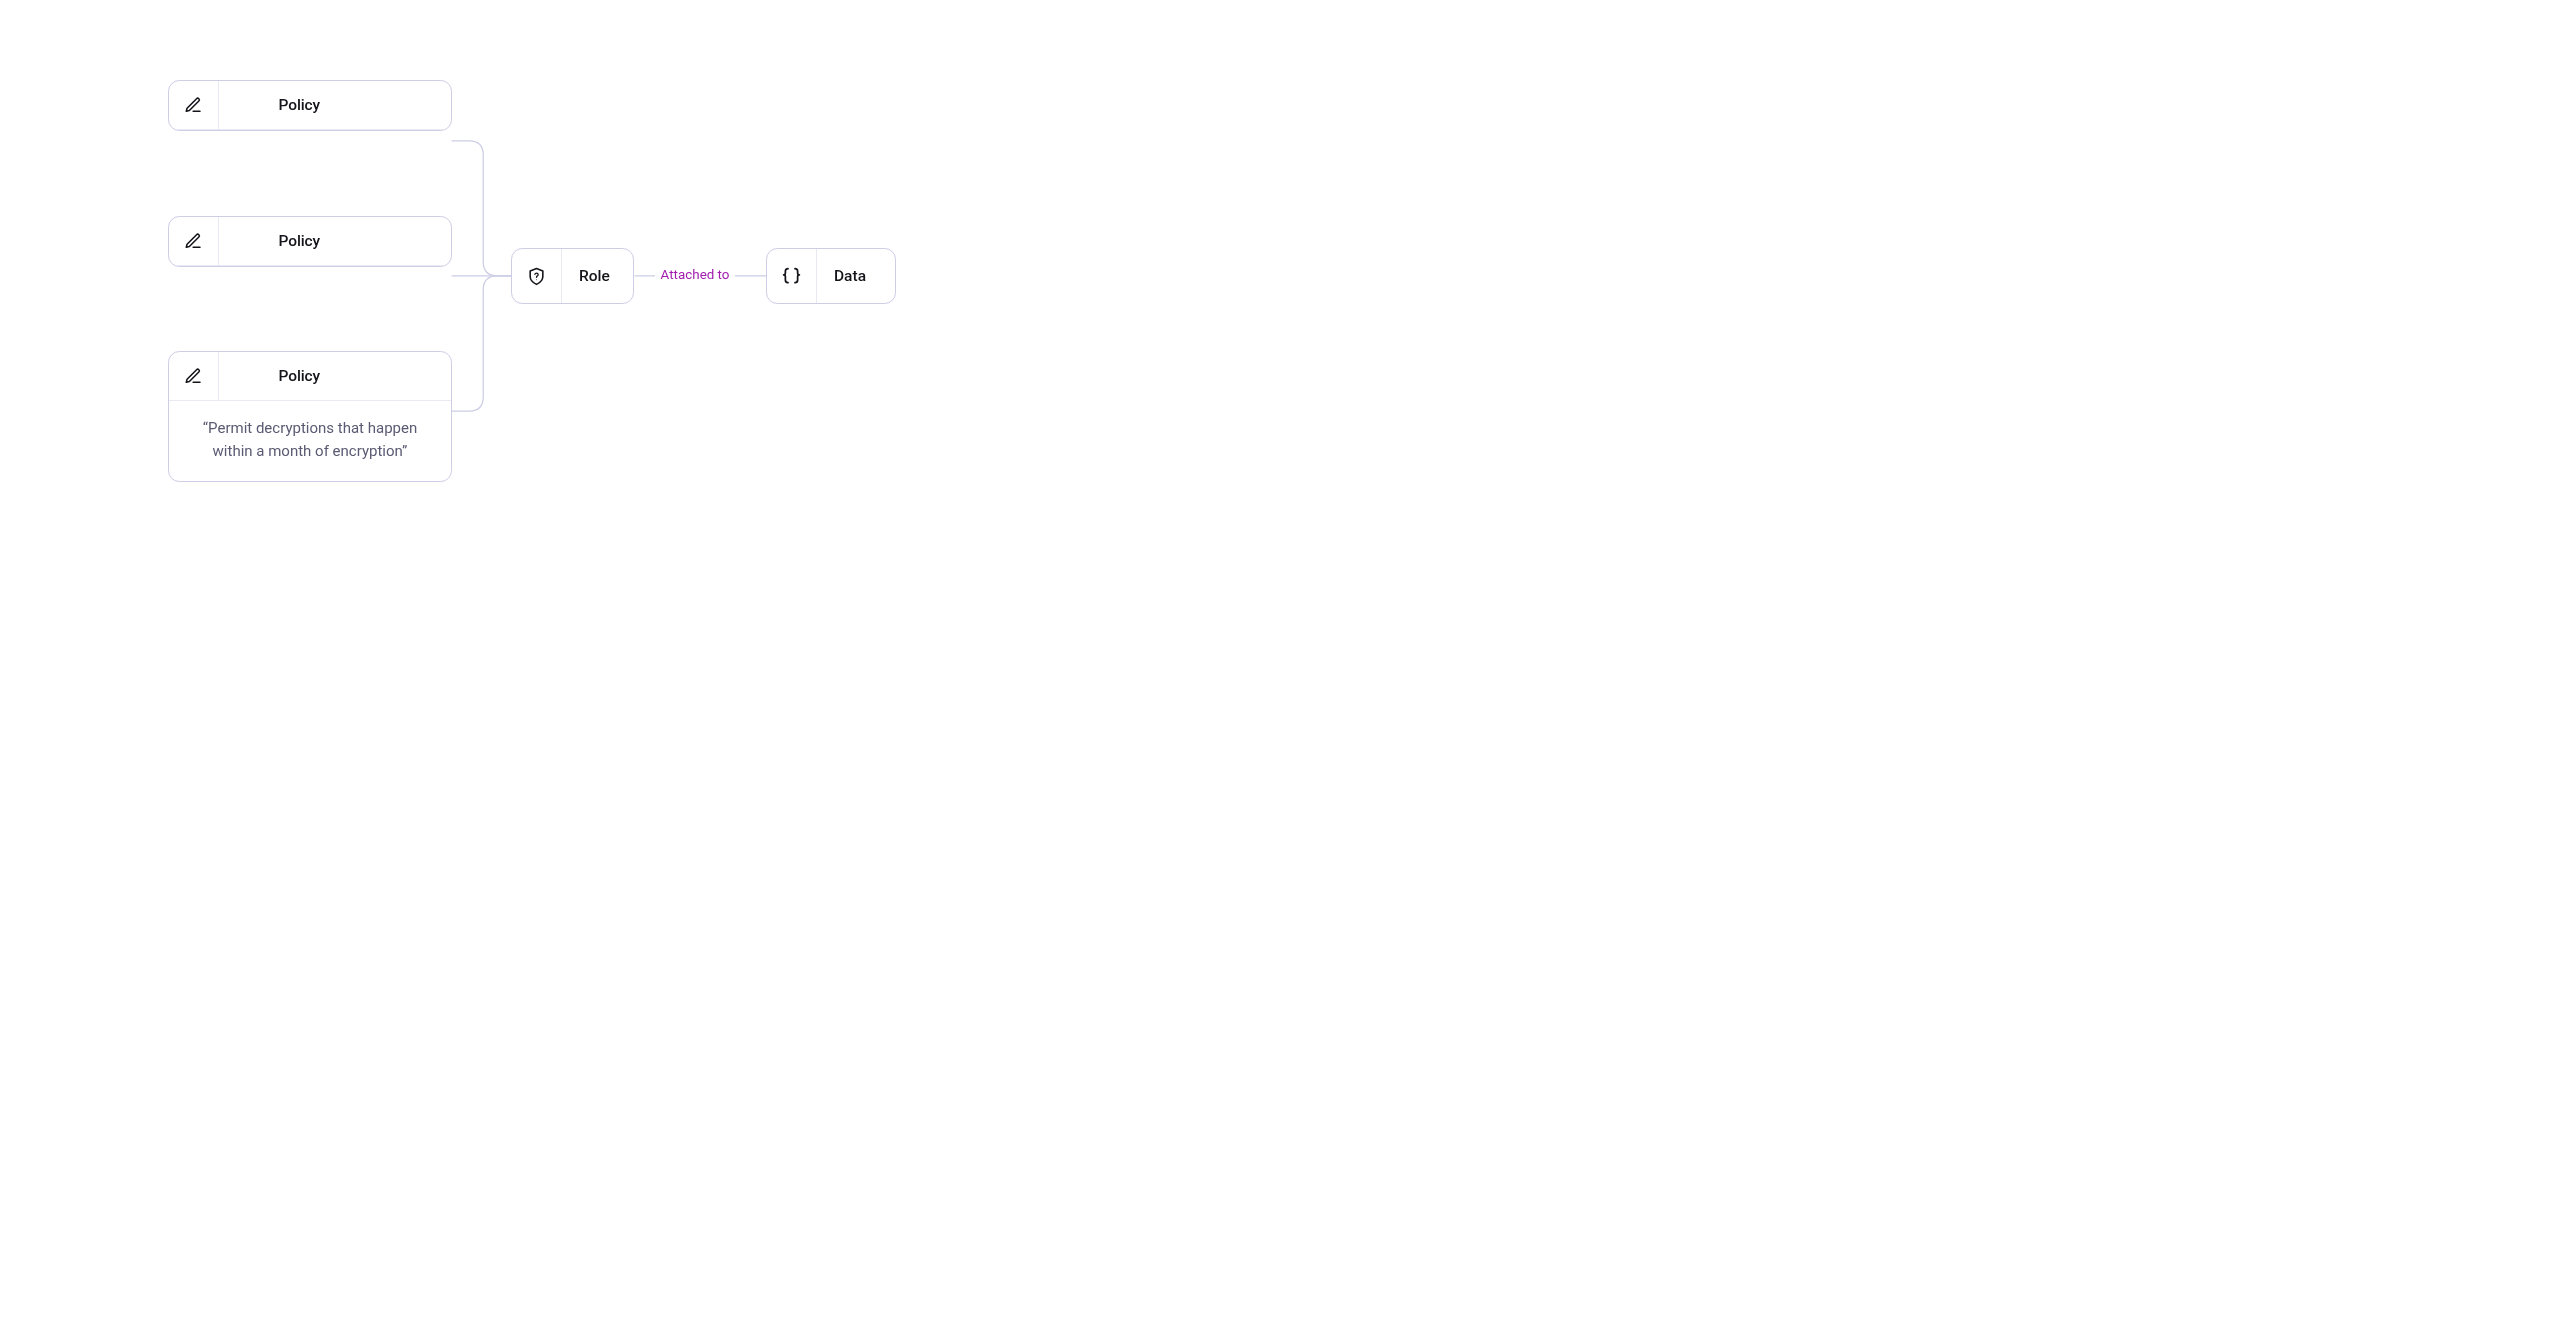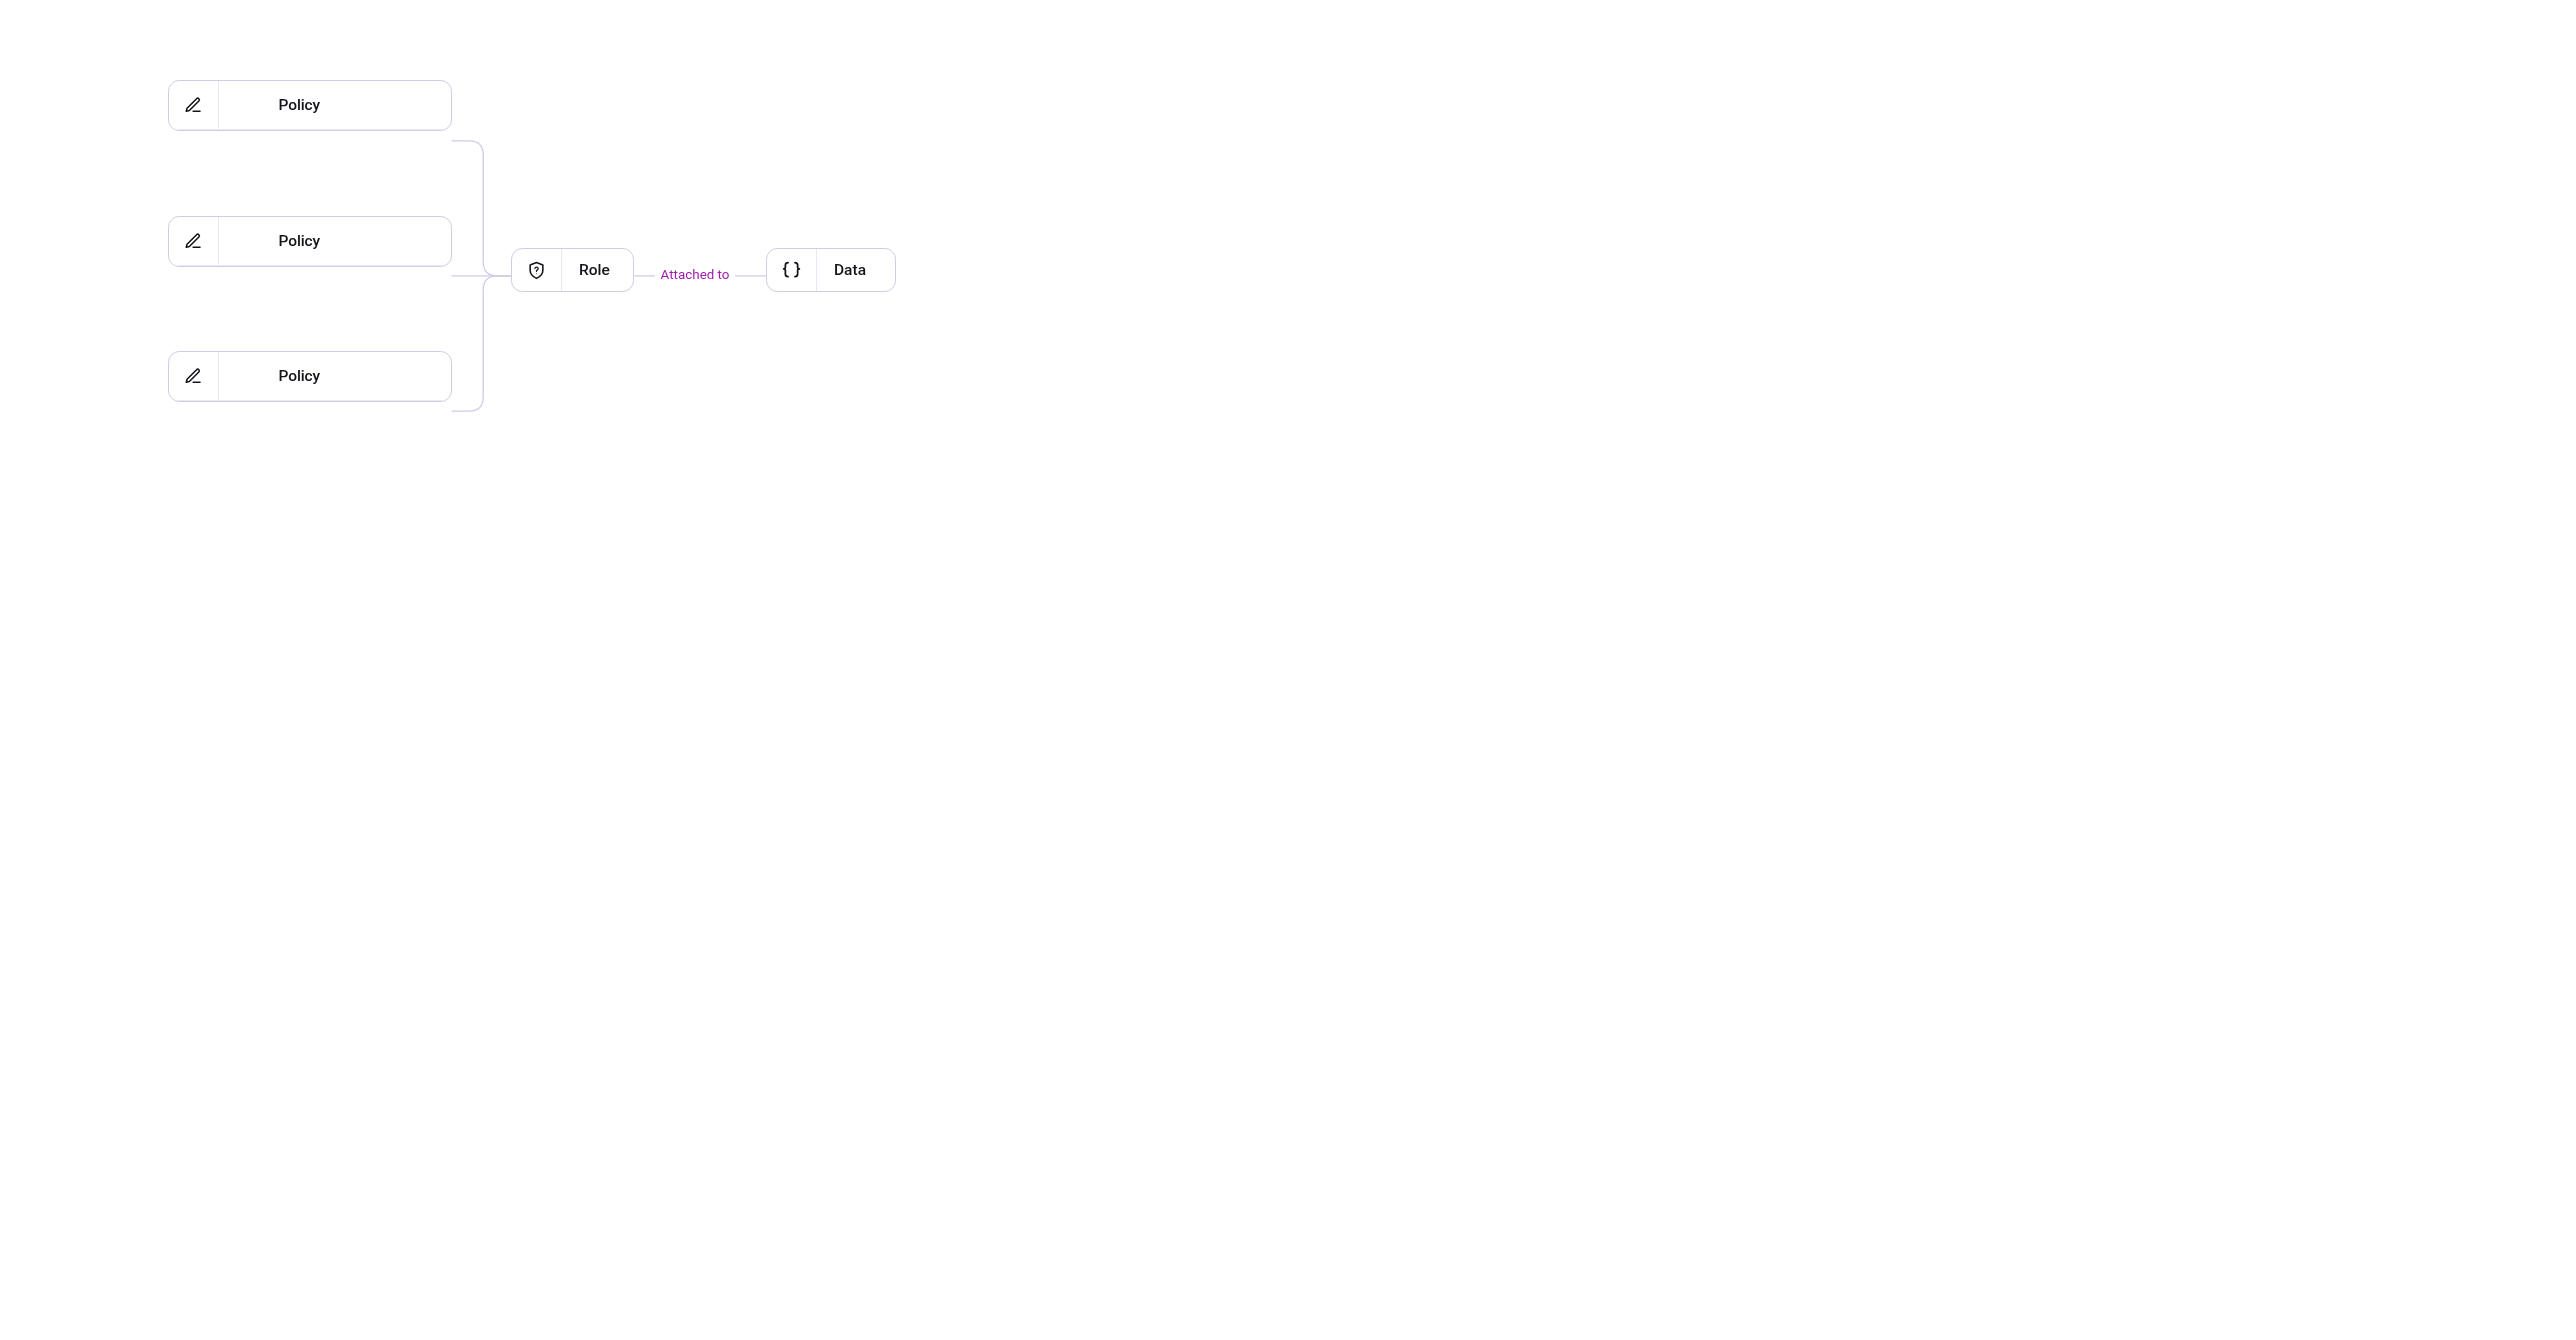--- a/index.html
+++ b/index.html
@@ -56,21 +56,21 @@
     text-align: center;
   }
   .small-card {
     position: absolute;
     background: #fff;
     border: 0.7px solid #CDCDE6;
     border-radius: 11.3px;
     box-sizing: border-box;
     display: flex;
     align-items: stretch;
-    height: 44px;
+    height: 56px;
     overflow: hidden;
   }
   .small-icon-cell {
     width: 49px;
     display: flex;
     align-items: center;
     justify-content: center;
     border-right: 0.7px solid #E9E9F3;
   }
   .small-title {
@@ -140,20 +140,21 @@
   <div class="card policy-card" style="left:168px; top:351px;">
     <div class="policy-header">
       <div class="icon-cell">
         <svg width="18.3" height="18.3" viewBox="0 0 24 24" fill="none" stroke="#14141A" stroke-width="2" stroke-linecap="round" stroke-linejoin="round">
           <path d="M12 20h9"></path>
           <path d="M16.5 3.5a2.12 2.12 0 0 1 3 3L7 19l-4 1 1-4 12.5-12.5z"></path>
         </svg>
       </div>
       <div class="title-cell">Policy</div>
     </div>
+    <div class="policy-body">“Permit decryptions that happen within a month of encryption”</div>
   </div>
 
   <div class="small-card" style="left:511px; top:248px; width:123px;">
     <div class="small-icon-cell">
       <svg width="19" height="19" viewBox="0 0 24 24" fill="none" stroke="#14141A" stroke-width="2" stroke-linecap="round" stroke-linejoin="round">
         <path d="M12 22s8-4 8-10V5l-8-3-8 3v7c0 6 8 10 8 10z"></path>
         <path d="M10 9.2c.3-.9 1.1-1.5 2-1.5 1.2 0 2.1.9 2.1 2 0 .8-.5 1.3-1.4 1.9-.6.4-.7.8-.7 1.4" stroke-width="1.7"></path>
         <circle cx="12" cy="16" r="0.6" fill="#14141A" stroke="none"></circle>
       </svg>
     </div>

